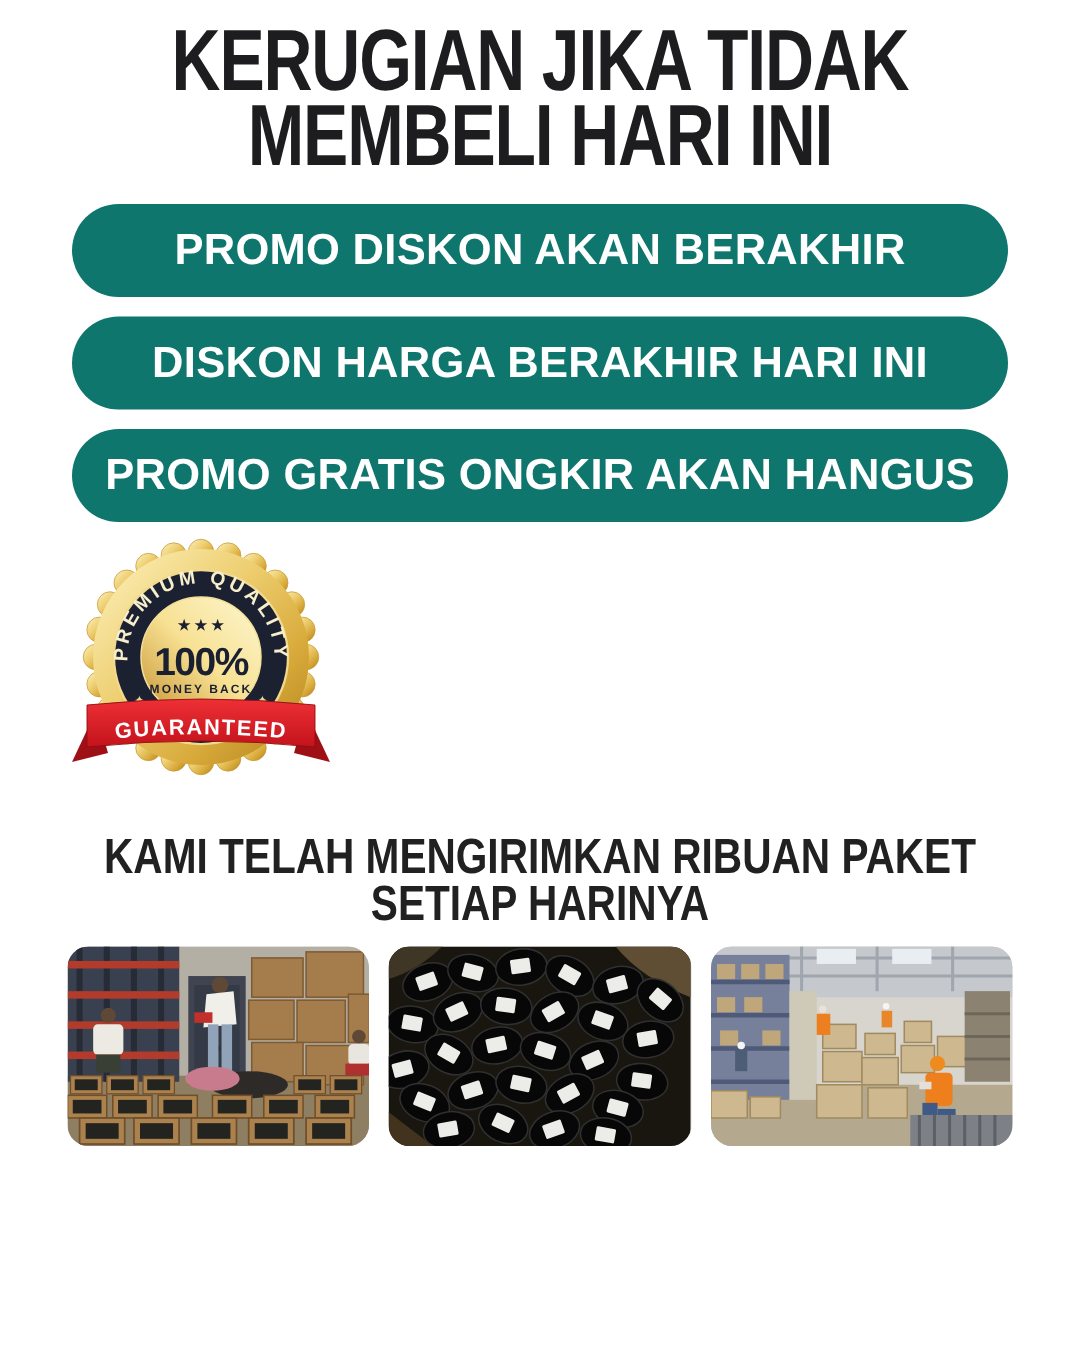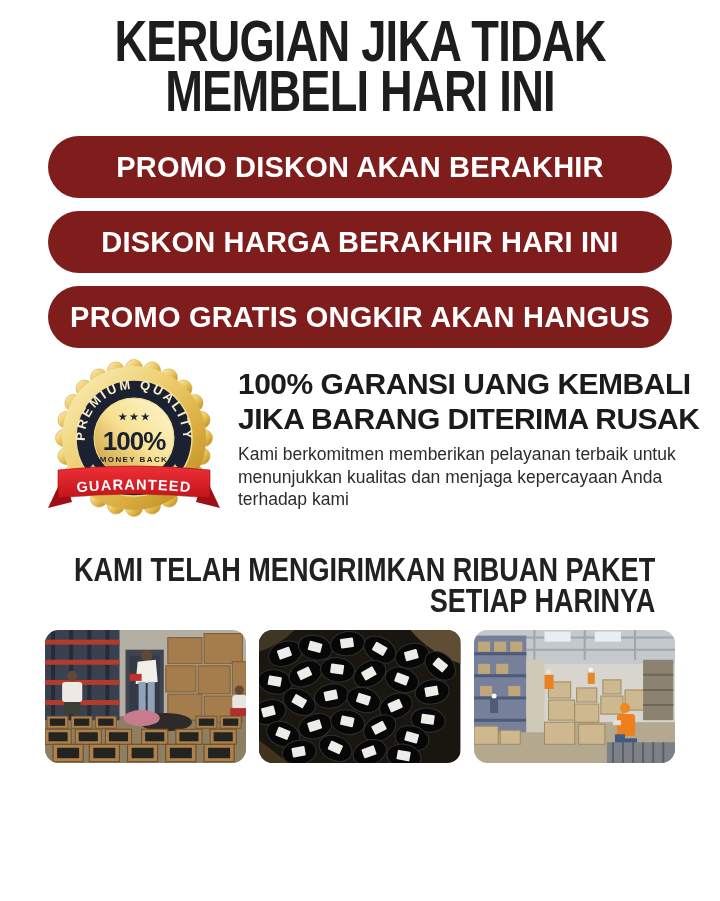--- a/index.html
+++ b/index.html
@@ -6,37 +6,37 @@
   html,body { width:720px; height:901px; background:#ffffff; overflow:hidden;
               font-family:"Liberation Sans", sans-serif; }
 
   
   .hero { padding-top:16px; text-align:center; color:#1d1d1f; }
   .hero-line { display:block; font-size:58px; font-weight:bold; line-height:50px;
                white-space:nowrap; transform:scaleX(0.78); letter-spacing:-1px; }
 
   
   .benefits { width:624px; margin:20px auto 0; display:flex; flex-direction:column; gap:13px; }
-  .pill { height:62px; border-radius:31px; background:#7f1d1d; color:#ffffff;
+  .pill { height:62px; border-radius:31px; background:#0f766e; color:#ffffff;
           display:flex; align-items:center; justify-content:center;
           font-size:29px; font-weight:bold; letter-spacing:0.2px; white-space:nowrap;
           border:none; cursor:pointer; }
 
   
   .guarantee { display:flex; align-items:flex-start; padding:10px 20px 0 46px; }
   .badge-wrap { flex:0 0 176px; }
   .g-text { margin-left:16px; padding-top:8px; }
   .g-heading { color:#1b1b1d; font-size:30px; font-weight:bold; line-height:35px; letter-spacing:-0.5px; }
   .g-heading span { display:block; white-space:nowrap; }
   .g-desc { margin-top:7px; width:445px; font-size:17.5px; line-height:22.5px; color:#2c2c2c; }
 
   svg text { font-family:"Liberation Sans", sans-serif; }
 
   
-  .ship-title { margin-top:16px; text-align:right; color:#212121; }
+  .ship-title { margin-top:16px; text-align:center; color:#212121; }
   .ship-line { display:block; font-size:33px; font-weight:bold; line-height:31px;
                white-space:nowrap; transform:scaleX(0.82); }
   .photos { display:flex; gap:13px; padding:0 45px; margin-top:14px; }
   .photo { flex:1; height:133px; border-radius:14px; overflow:hidden; background:#ddd; }
   .photo svg { width:100%; height:100%; display:block; }
 </style>
 </head>
 <body>
 
 <div class="page">
@@ -116,27 +116,20 @@
         <text x="88" y="104" font-size="8" font-weight="bold" fill="#1a2030" letter-spacing="1.4" text-anchor="middle">MONEY BACK</text>
         <text x="88" y="116" font-size="9.5" font-weight="bold" fill="#1c2132" text-anchor="middle">★ ★ ★</text>
 
         <path d="M18,116 L2,150 L26,144 Z" fill="#9e1016"></path>
         <path d="M158,116 L174,150 L150,144 Z" fill="#9e1016"></path>
         <path d="M12,112 Q88,104 164,112 L164,140 Q88,132 12,140 Z" fill="url(#redg)" stroke="#8f0d13" stroke-width="0.6"></path>
         <text font-size="14.5" font-weight="bold" fill="#ffffff" letter-spacing="1.2" text-anchor="middle">
           <textPath href="#arcRibbon" startOffset="50%">GUARANTEED</textPath>
         </text>
       </svg>
-    </div>
-    <div class="g-text">
-      <h2 class="g-heading">
-        <span>100% GARANSI UANG KEMBALI</span>
-        <span>JIKA BARANG DITERIMA RUSAK</span>
-      </h2>
-      <p class="g-desc">Kami berkomitmen memberikan pelayanan terbaik untuk menunjukkan kualitas dan menjaga kepercayaan Anda terhadap kami</p>
     </div>
   </section>
 
   <h2 class="ship-title">
     <span class="ship-line">KAMI TELAH MENGIRIMKAN RIBUAN PAKET</span>
     <span class="ship-line">SETIAP HARINYA</span>
   </h2>
 
   <div class="photos">
 

